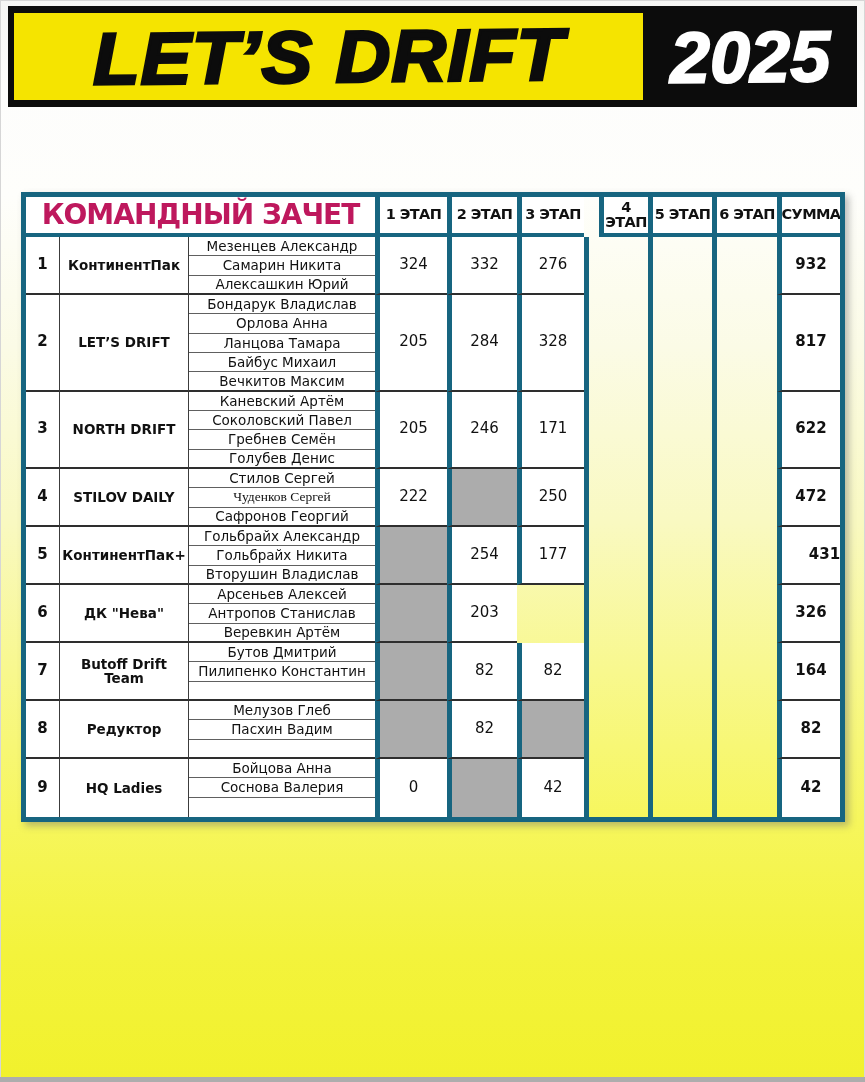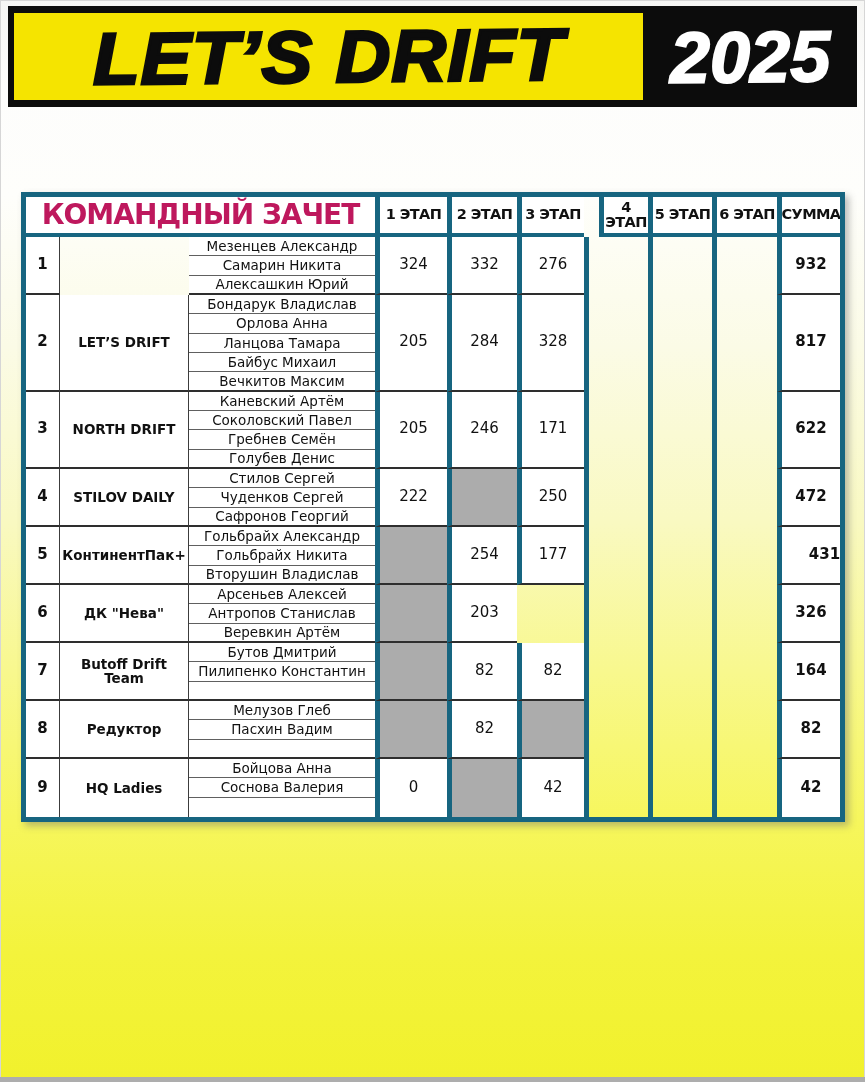--- a/index.html
+++ b/index.html
@@ -97,20 +97,21 @@
       <div class="cell hcell h-stage" style="grid-area: 1 / 5 / span 1 / span 1; text-align: center;">2 ЭТАП</div>
       <div class="cell hcell h-stage" style="grid-area: 1 / 6 / span 1 / span 1;">3 ЭТАП</div>
       <div class="cell hcell h-stage" style="grid-area: 1 / 7 / span 1 / span 1; margin-left: 15px;">4 ЭТАП</div>
       <div class="cell hcell h-stage" style="grid-area: 1 / 8 / span 1 / span 1;">5 ЭТАП</div>
       <div class="cell hcell h-stage" style="grid-area: 1 / 9 / span 1 / span 1;">6 ЭТАП</div>
       <div class="cell hcell h-sum" style="grid-area: 1 / 10 / span 1 / span 1;">СУММА</div>
       <div class="cell tallstage" style="grid-area: 2 / 7 / span 30 / span 1;"></div>
       <div class="cell tallstage" style="grid-area: 2 / 8 / span 30 / span 1;"></div>
       <div class="cell tallstage" style="grid-area: 2 / 9 / span 30 / span 1;"></div>
       <div class="cell rank" style="grid-area: 2 / 1 / span 3 / span 1;">1</div>
+      <div class="cell team" style="grid-area: 2 / 2 / span 3 / span 1;">КонтинентПак</div>
       <div class="cell member" style="grid-area: 2 / 3 / span 1 / span 1;">Мезенцев Александр</div>
       <div class="cell member" style="grid-area: 3 / 3 / span 1 / span 1;">Самарин Никита</div>
       <div class="cell member blockend" style="grid-area: 4 / 3 / span 1 / span 1;">Алексашкин Юрий</div>
       <div class="cell stage" style="grid-area: 2 / 4 / span 3 / span 1;">324</div>
       <div class="cell stage" style="grid-area: 2 / 5 / span 3 / span 1;">332</div>
       <div class="cell stage" style="grid-area: 2 / 6 / span 3 / span 1;">276</div>
       <div class="cell sum" style="grid-area: 2 / 10 / span 3 / span 1;">932</div>
       <div class="cell rank" style="grid-area: 5 / 1 / span 5 / span 1;">2</div>
       <div class="cell team" style="grid-area: 5 / 2 / span 5 / span 1;">LET’S DRIFT</div>
       <div class="cell member" style="grid-area: 5 / 3 / span 1 / span 1;">Бондарук Владислав</div>
@@ -128,21 +129,21 @@
       <div class="cell member" style="grid-area: 11 / 3 / span 1 / span 1; text-align: right;">Соколовский Павел</div>
       <div class="cell member" style="grid-area: 12 / 3 / span 1 / span 1; text-align: right;">Гребнев Семён</div>
       <div class="cell member blockend" style="grid-area: 13 / 3 / span 1 / span 1;">Голубев Денис</div>
       <div class="cell stage" style="grid-area: 10 / 4 / span 4 / span 1;">205</div>
       <div class="cell stage" style="grid-area: 10 / 5 / span 4 / span 1;">246</div>
       <div class="cell stage" style="grid-area: 10 / 6 / span 4 / span 1;">171</div>
       <div class="cell sum" style="grid-area: 10 / 10 / span 4 / span 1;">622</div>
       <div class="cell rank" style="grid-area: 14 / 1 / span 3 / span 1;">4</div>
       <div class="cell team" style="grid-area: 14 / 2 / span 3 / span 1;">STILOV DAILY</div>
       <div class="cell member" style="grid-area: 14 / 3 / span 1 / span 1;">Стилов Сергей</div>
-      <div class="cell member" style="grid-area: 15 / 3 / span 1 / span 1;">Чуденков Сергей</div>
+      <div class="cell member" style="grid-area: 15 / 3 / span 1 / span 1; font-family: Liberation Serif, serif;">Чуденков Сергей</div>
       <div class="cell member blockend" style="grid-area: 16 / 3 / span 1 / span 1;">Сафронов Георгий</div>
       <div class="cell stage" style="grid-area: 14 / 4 / span 3 / span 1;">222</div>
       <div class="cell stage gray" style="grid-area: 14 / 5 / span 3 / span 1;"></div>
       <div class="cell stage" style="grid-area: 14 / 6 / span 3 / span 1;">250</div>
       <div class="cell sum" style="grid-area: 14 / 10 / span 3 / span 1;">472</div>
       <div class="cell rank" style="grid-area: 17 / 1 / span 3 / span 1;">5</div>
       <div class="cell team" style="grid-area: 17 / 2 / span 3 / span 1;">КонтинентПак+</div>
       <div class="cell member" style="grid-area: 17 / 3 / span 1 / span 1;">Гольбрайх Александр</div>
       <div class="cell member" style="grid-area: 18 / 3 / span 1 / span 1;">Гольбрайх Никита</div>
       <div class="cell member blockend" style="grid-area: 19 / 3 / span 1 / span 1;">Вторушин Владислав</div>

